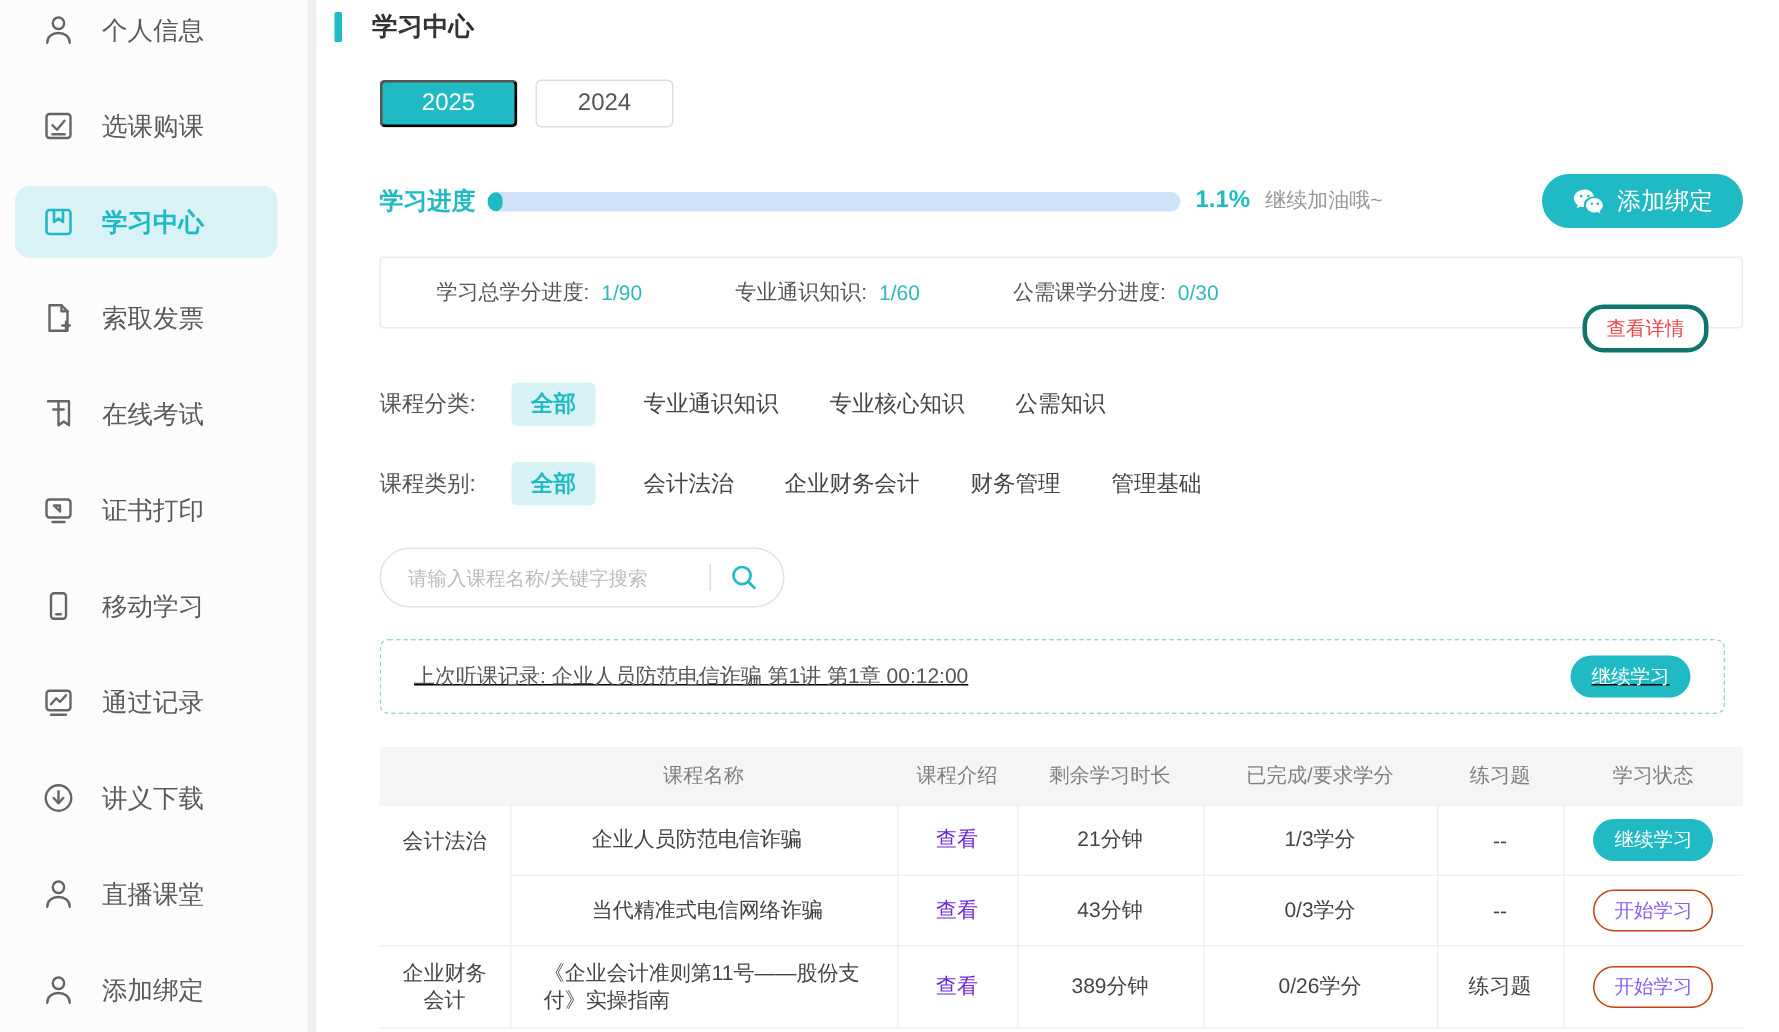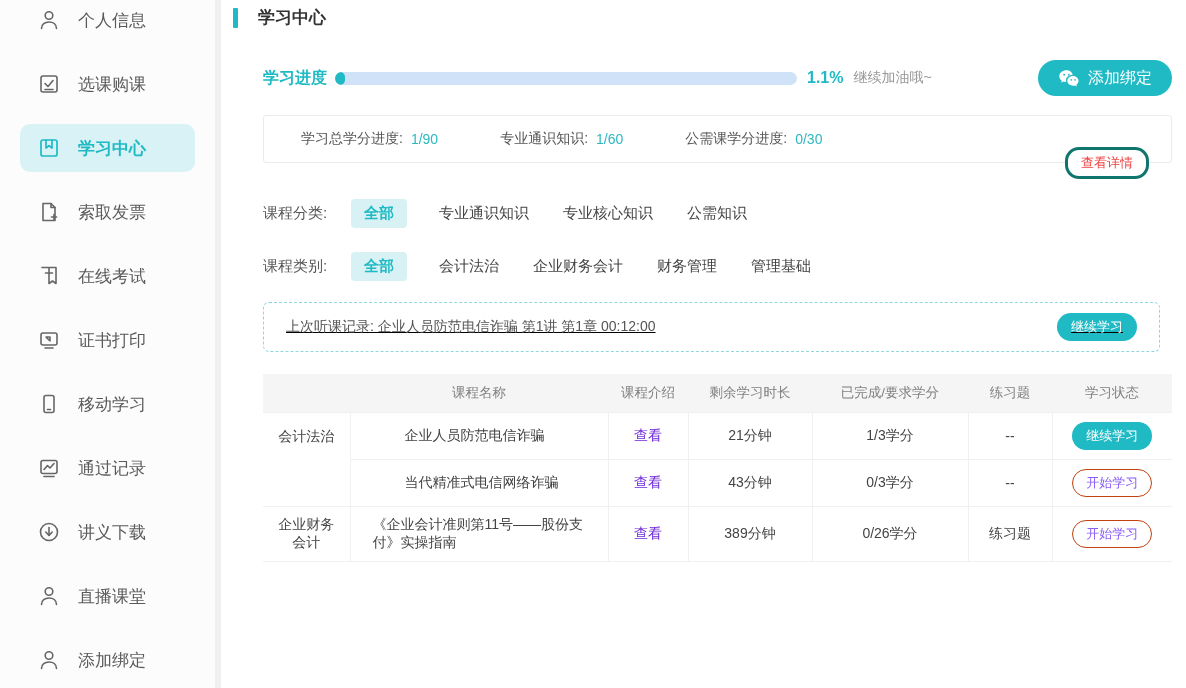--- a/index.html
+++ b/index.html
@@ -1,18 +1,18 @@
 <!DOCTYPE html>
 <html><head>
 <meta charset="utf-8">
 <style>
   * { margin:0; padding:0; box-sizing:border-box; }
   html,body { width:1186px; height:688px; overflow:hidden; background:#fff;
     font-family:"Liberation Sans","DejaVu Sans",sans-serif; }
-  .app { display:flex; width:1162px; height:688px; }
+  .app { display:flex; width:1162px; height:688px;justify-content:flex-end; }
 
   
   .sidebar { width:215px; height:688px; background:#fcfcfc; flex:none; padding-top:0; }
   .side-divider { width:6px; height:688px; background:#f0f0f0; flex:none; }
   .side-list { margin-top:-12px; }
   .side-item { display:flex; align-items:center; height:64px; padding-left:38px;
     color:#5a5a5a; font-size:17px; cursor:pointer; }
   .side-item .s-icon { width:24px; height:24px; margin-right:16px; color:#666; flex:none; display:flex; align-items:center; }
   .side-item.active { background:#d9f2f5; border-radius:10px; margin:8px 20px; height:48px;
     padding-left:18px; color:#1fbac4; font-weight:bold; }
@@ -230,20 +230,24 @@
 
   <main class="main">
 
     <div class="title-row">
       <span class="title-bar"></span>
       <span class="page-title">学习中心</span>
     </div>
 
     <div class="content">
 
+      <div class="tabs">
+        <button class="tab active">2025</button>
+        <button class="tab inactive">2024</button>
+      </div>
 
       <div class="progress-row">
         <span class="progress-label">学习进度</span>
         <div class="progress-track">
           <div class="progress-fill"></div>
         </div>
         <span class="progress-pct">1.1%</span>
         <span class="progress-encourage">继续加油哦~</span>
         <button class="bind-btn">
           <span style="display:flex;">
@@ -286,20 +290,32 @@
 
       <div class="filter-row second">
         <span class="filter-label">课程类别:</span>
         <span class="chip">全部</span>
         <span class="filter-opt">会计法治</span>
         <span class="filter-opt">企业财务会计</span>
         <span class="filter-opt">财务管理</span>
         <span class="filter-opt">管理基础</span>
       </div>
 
+      <div class="search-box">
+        <input class="search-input" type="text" placeholder="请输入课程名称/关键字搜索" style="">
+        <span class="search-sep"></span>
+        <button class="search-btn">
+          <span style="display:flex;">
+            <svg width="20" height="20" viewBox="0 0 20 20" fill="none" stroke="#1fbac4" stroke-width="1.8" stroke-linecap="round">
+                <circle cx="8.7" cy="8.7" r="5.7"></circle>
+                <line x1="13" y1="13" x2="17" y2="17"></line>
+              </svg>
+          </span>
+        </button>
+      </div>
 
       <div class="record-box">
         <span class="record-text">上次听课记录: 企业人员防范电信诈骗 第1讲 第1章 00:12:00</span>
         <button class="pill-solid">继续学习</button>
       </div>
 
       <table class="courses">
         <colgroup>
           <col class="c-cat">
             <col class="c-name">

